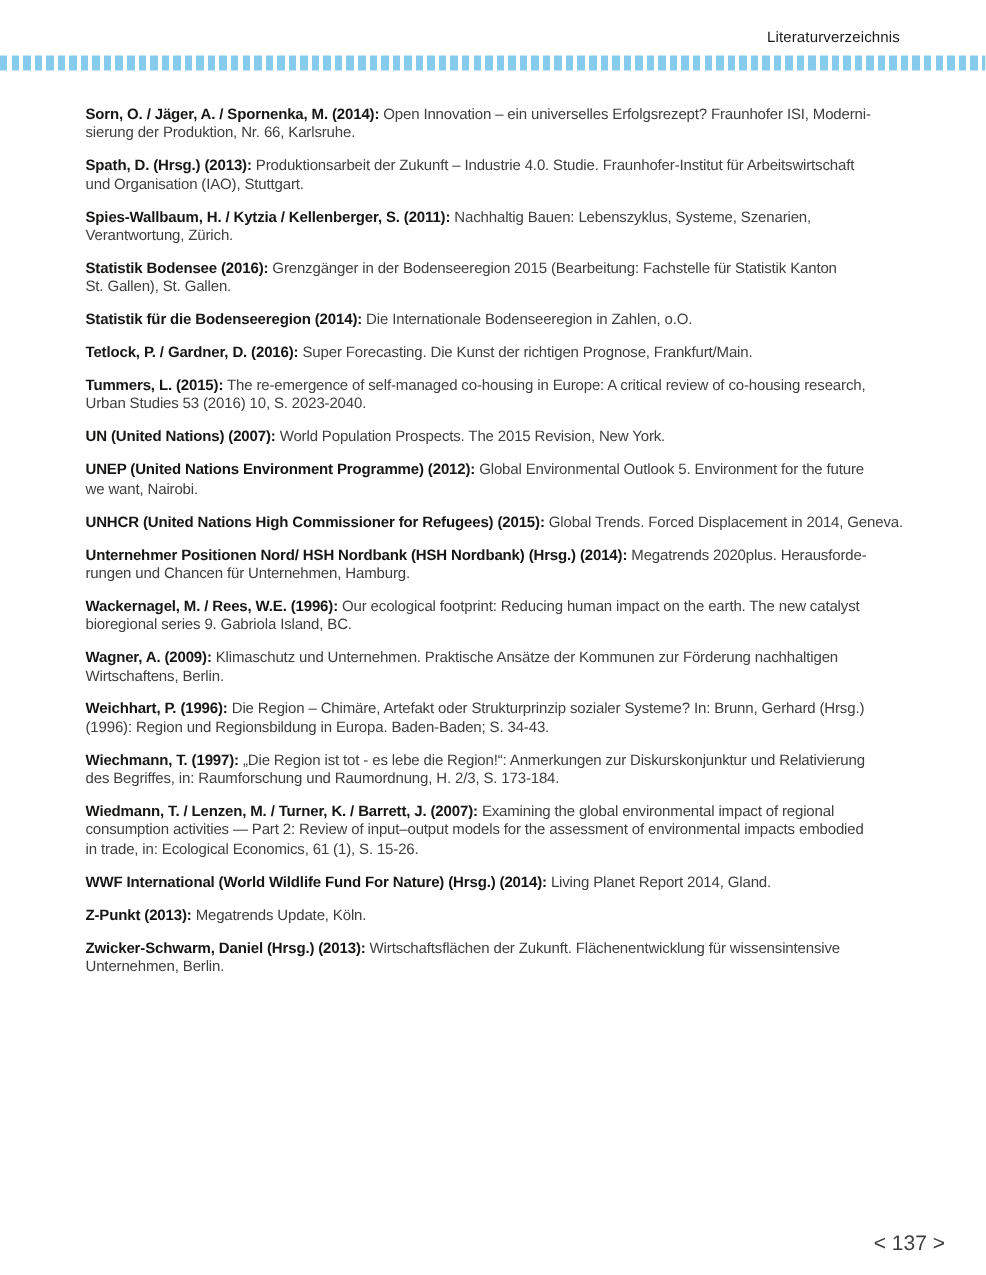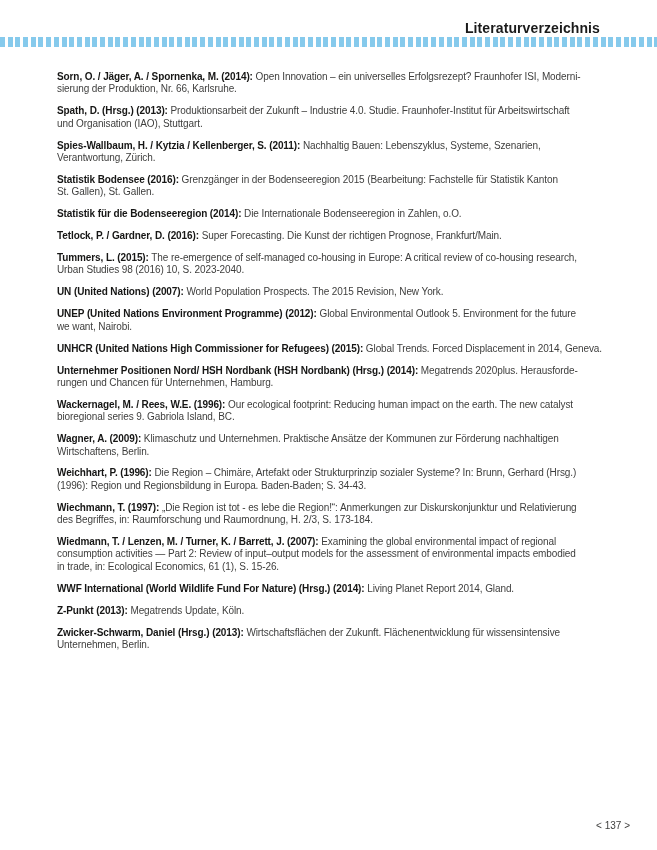--- a/index.html
+++ b/index.html
@@ -5,22 +5,22 @@
   html, body { margin: 0; padding: 0; background: #ffffff; }
   body {
     width: 657px; height: 850px;
     position: relative;
     font-family: "Liberation Sans", sans-serif;
     overflow: hidden;
   }
   .header-title {
     position: absolute;
     top: 20px; right: 57px;
-    font-size: 14px;
-    font-weight: 700;
+    font-size: 10px;
+    font-weight: 400;
     color: #1a1a1a;
     letter-spacing: 0.1px;
   }
   .dash-strip {
     position: absolute;
     top: 37px; left: 0; right: 0;
     height: 9.5px;
     background: repeating-linear-gradient(90deg,
       #86caec 0px, #86caec 5px,
       #ffffff 5px, #ffffff 7.7px);
@@ -35,21 +35,21 @@
     font-size: 10px;
     line-height: 12.4px;
     color: #3e3e3d;
     letter-spacing: -0.1px;
   }
   .entry .line { display: block; white-space: nowrap; }
   .entry b { color: #161615; font-weight: 700; }
   .page-num {
     position: absolute;
     top: 820px; right: 27px;
-    font-size: 10px;
+    font-size: 14px;
     color: #3e3e3d;
   }
 </style>
 </head>
 <body>
 
 <div class="header-title">Literaturverzeichnis</div>
 
 <div class="dash-strip"></div>
 
@@ -71,21 +71,21 @@
       <span class="line">St. Gallen), St. Gallen.</span>
     </p>
     <p class="entry">
       <span class="line"><b>Statistik für die Bodenseeregion (2014):</b> <span>Die Internationale Bodenseeregion in Zahlen, o.O.</span></span>
     </p>
     <p class="entry">
       <span class="line"><b>Tetlock, P. / Gardner, D. (2016):</b> <span>Super Forecasting. Die Kunst der richtigen Prognose, Frankfurt/Main.</span></span>
     </p>
     <p class="entry">
       <span class="line"><b>Tummers, L. (2015):</b> <span>The re-emergence of self-managed co-housing in Europe: A critical review of co-housing research,</span></span>
-      <span class="line">Urban Studies 98 (2016) 10, S. 2023-2040.</span>
+      <span class="line">Urban Studies 53 (2016) 10, S. 2023-2040.</span>
     </p>
     <p class="entry">
       <span class="line"><b>UN (United Nations) (2007):</b> <span>World Population Prospects. The 2015 Revision, New York.</span></span>
     </p>
     <p class="entry">
       <span class="line"><b>UNEP (United Nations Environment Programme) (2012):</b> <span>Global Environmental Outlook 5. Environment for the future</span></span>
       <span class="line">we want, Nairobi.</span>
     </p>
     <p class="entry">
       <span class="line"><b>UNHCR (United Nations High Commissioner for Refugees) (2015):</b> <span>Global Trends. Forced Displacement in 2014, Geneva.</span></span>

